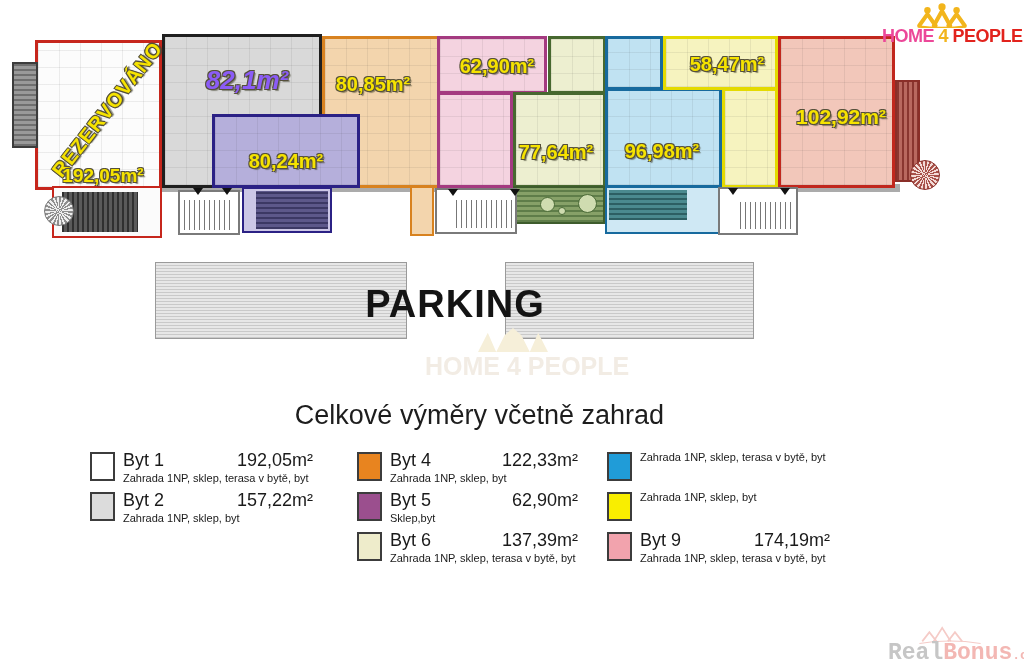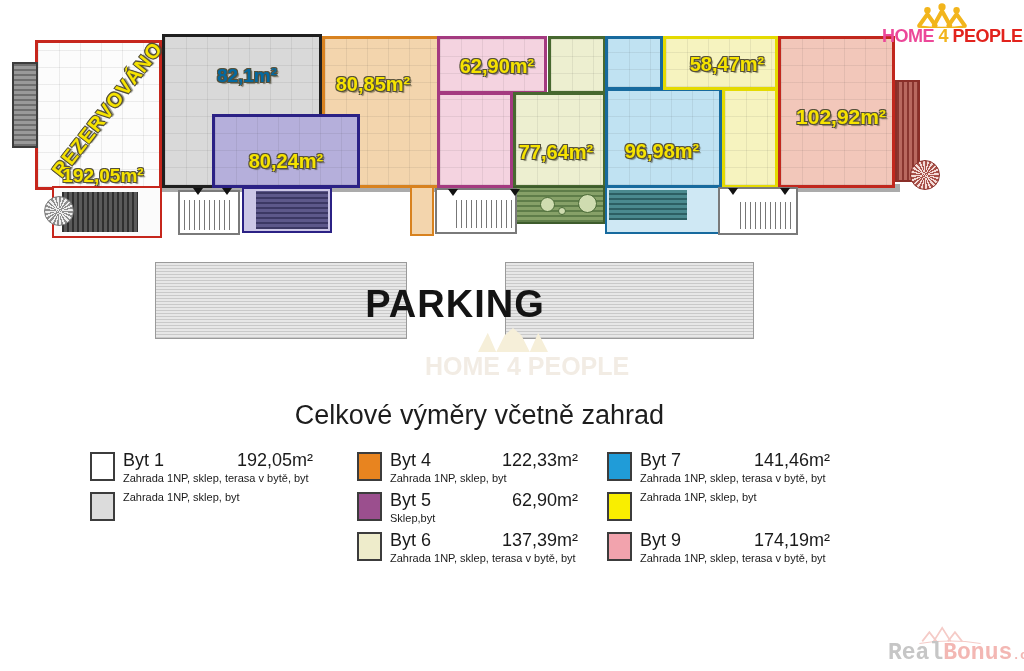--- a/index.html
+++ b/index.html
@@ -92,21 +92,21 @@
   <div class="steps" style="left:740px;top:202px;width:55px;height:27px;z-index:4;"></div>
   <div class="tri" style="left:193px;top:188px;z-index:5;"></div>
   <div class="tri" style="left:222px;top:188px;z-index:5;"></div>
   <div class="tri" style="left:448px;top:189px;z-index:5;"></div>
   <div class="tri" style="left:510px;top:189px;z-index:5;"></div>
   <div class="tri" style="left:728px;top:188px;z-index:5;"></div>
   <div class="tri" style="left:780px;top:188px;z-index:5;"></div>
 
   <div class="plab" style="left: 25px; top: 98px; width: 165px; font-size: 20px; letter-spacing: 1px; transform: rotate(-52deg); z-index: 6; color: rgb(246, 227, 0);">REZERVOVÁNO</div>
   <div class="plab" style="left: 44px; top: 165px; width: 118px; font-size: 19px; z-index: 6; color: rgb(246, 227, 0);">192,05m²</div>
-  <div class="plab" style="left: 187px; top: 65px; width: 120px; font-size: 19px; z-index: 6; color: #0369a1;">82,1m²</div>
+  <div class="plab" style="left: 187px; top: 65px; width: 120px; font-size: 26px; z-index: 6; color: #8b5cf6; font-style: italic;">82,1m²</div>
   <div class="plab" style="left: 221px; top: 150px; width: 130px; font-size: 20px; z-index: 6; color: rgb(246, 227, 0);">80,24m²</div>
   <div class="plab" style="left: 310px; top: 73px; width: 126px; font-size: 20px; z-index: 6; color: rgb(246, 227, 0);">80,85m²</div>
   <div class="plab" style="left: 434px; top: 55px; width: 126px; font-size: 20px; z-index: 6; color: rgb(246, 227, 0);">62,90m²</div>
   <div class="plab" style="left: 493px; top: 141px; width: 126px; font-size: 20px; z-index: 6; color: rgb(246, 227, 0);">77,64m²</div>
   <div class="plab" style="left: 599px; top: 140px; width: 126px; font-size: 20px; z-index: 6; color: rgb(246, 227, 0);">96,98m²</div>
   <div class="plab" style="left: 664px; top: 53px; width: 126px; font-size: 20px; z-index: 6; color: rgb(246, 227, 0);">58,47m²</div>
   <div class="plab" style="left: 771px; top: 105px; width: 140px; font-size: 21px; z-index: 6; color: rgb(246, 227, 0);">102,92m²</div>
 
   <div class="park" style="left:155px;top:262px;width:250px;height:75px;"></div>
   <div class="park" style="left:505px;top:262px;width:247px;height:75px;"></div>
@@ -123,20 +123,24 @@
         <div class="row1">
           <span>Byt 1</span>
           <span>192,05m²</span>
         </div>
       <div class="ds">Zahrada 1NP, sklep, terasa v bytě, byt</div>
       </div>
   </div>
   <div class="li" style="left:90px;top:490px;width:223px;">
     <div class="sw" style="background-color: rgb(220, 220, 220);"></div>
     <div class="lt">
+        <div class="row1">
+          <span>Byt 2</span>
+          <span>157,22m²</span>
+        </div>
       <div class="ds">Zahrada 1NP, sklep, byt</div>
       </div>
   </div>
   <div class="li" style="left:357px;top:450px;width:221px;">
     <div class="sw" style="background-color: rgb(232, 132, 31);"></div>
     <div class="lt">
         <div class="row1">
           <span>Byt 4</span>
           <span>122,33m²</span>
         </div>
@@ -159,24 +163,20 @@
         <div class="row1">
           <span>Byt 6</span>
           <span>137,39m²</span>
         </div>
       <div class="ds">Zahrada 1NP, sklep, terasa v bytě, byt</div>
       </div>
   </div>
   <div class="li" style="left:607px;top:450px;width:223px;">
     <div class="sw" style="background-color: rgb(32, 156, 216);"></div>
     <div class="lt">
-        <div class="row1">
-          <span>Byt 7</span>
-          <span>141,46m²</span>
-        </div>
       <div class="ds">Zahrada 1NP, sklep, terasa v bytě, byt</div>
       </div>
   </div>
   <div class="li" style="left:607px;top:490px;width:223px;">
     <div class="sw" style="background-color: rgb(249, 238, 0);"></div>
     <div class="lt">
       <div class="ds">Zahrada 1NP, sklep, byt</div>
       </div>
   </div>
   <div class="li" style="left:607px;top:530px;width:223px;">

